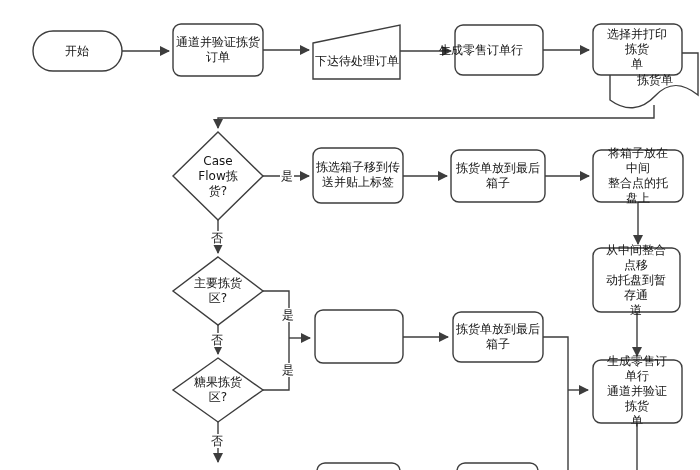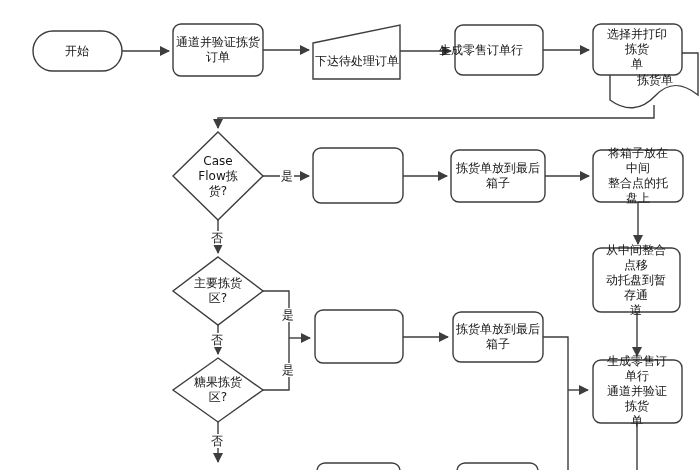--- a/index.html
+++ b/index.html
@@ -99,20 +99,22 @@
   <div class="lbl" style="left:218px; top:50px">通道并验证拣货
 订单</div>
   <div class="lbl" style="left:357px; top:61px">下达待处理订单</div>
   <div class="lbl" style="left:481px; top:50px">生成零售订单行</div>
   <div class="lbl" style="left:637px; top:49px">选择并打印拣货
 单</div>
   <div class="lbl" style="left:655px; top:80px">拣货单</div>
   <div class="lbl" style="left:218px; top:176px">Case
 Flow拣
 货?</div>
+  <div class="lbl" style="left:358px; top:175px">拣选箱子移到传
+送并贴上标签</div>
   <div class="lbl" style="left:498px; top:176px">拣货单放到最后
 箱子</div>
   <div class="lbl" style="left:636px; top:280px">从中间整合点移
 动托盘到暂存通
 道</div>
   <div class="lbl" style="left:638px; top:176px">将箱子放在中间
 整合点的托盘上</div>
   <div class="lbl" style="left:637px; top:391px">生成零售订单行
 通道并验证拣货
 单</div>

